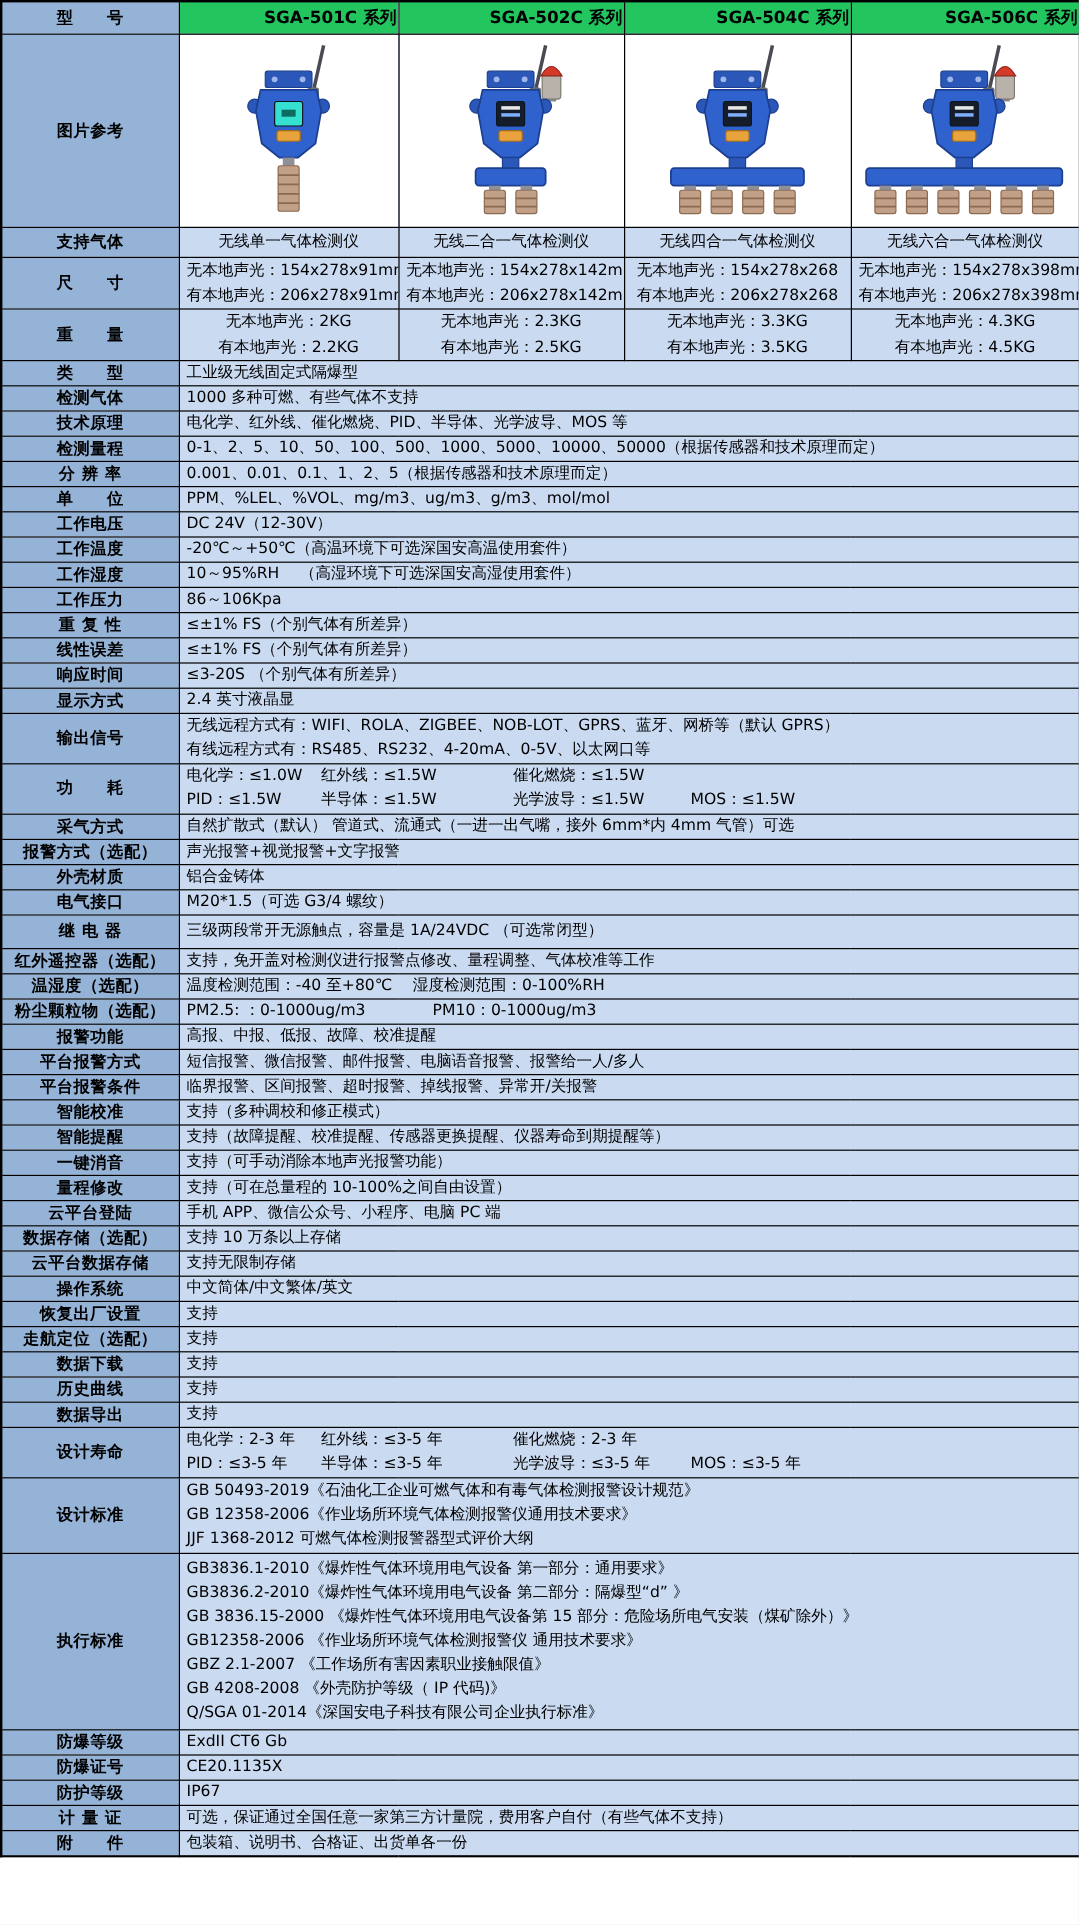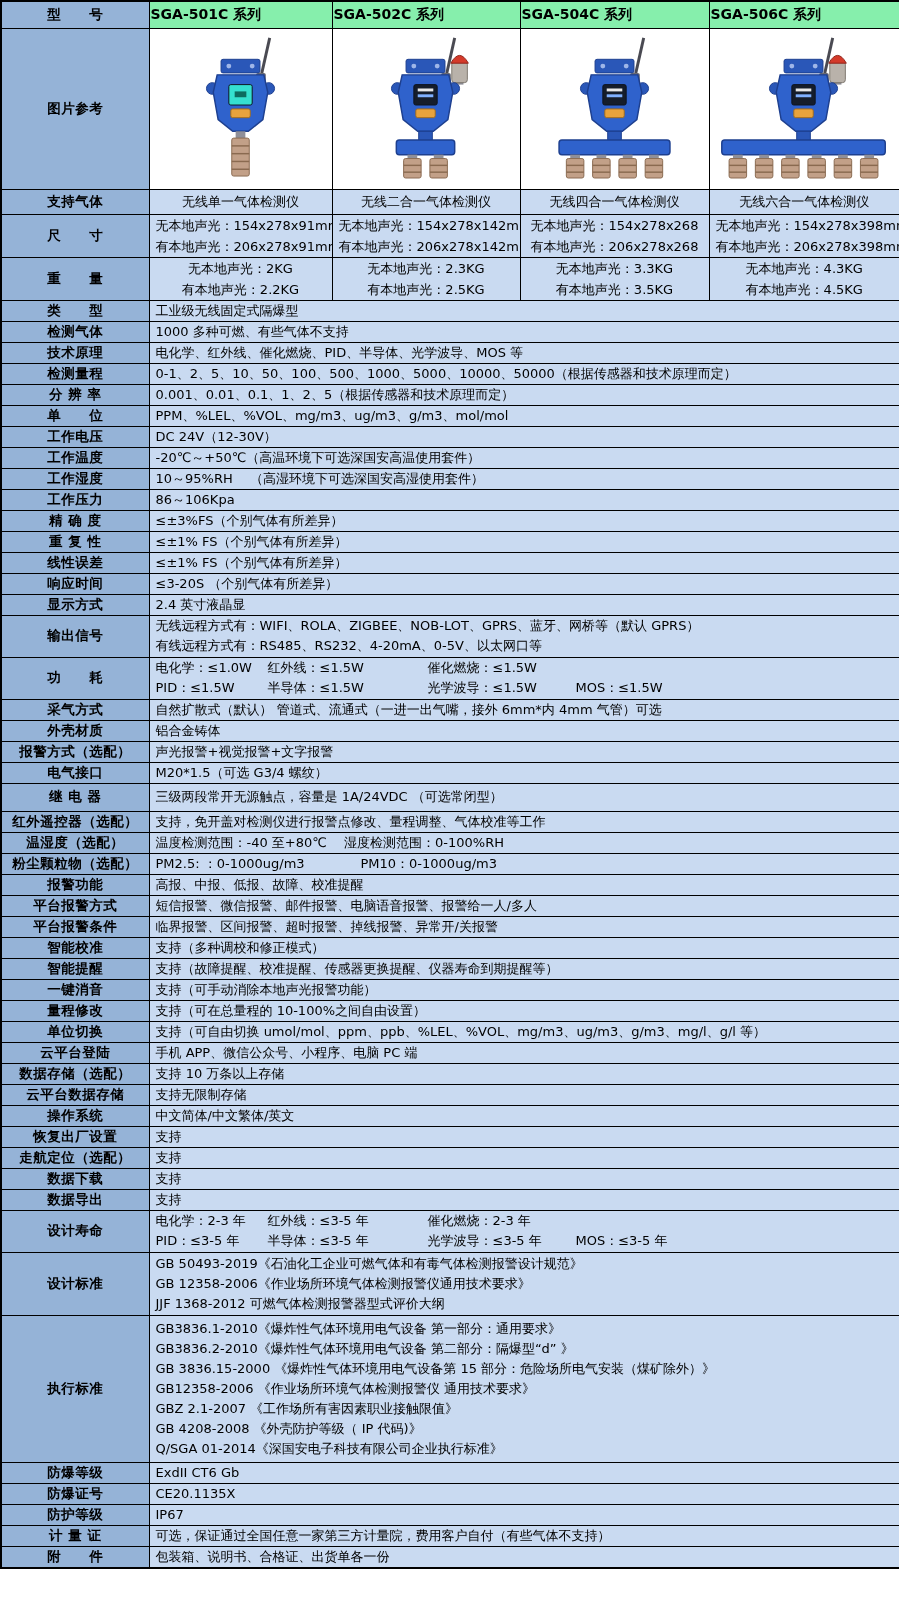--- a/index.html
+++ b/index.html
@@ -1,20 +1,20 @@
 <!DOCTYPE html>
 <html><head>
 <meta charset="utf-8">
 <style>
   html,body{margin:0;padding:0;background:#ffffff;}
   body{width:899px;font-family:"DejaVu Sans","Liberation Sans",sans-serif;color:#000;}
   table{border-collapse:collapse;table-layout:fixed;width:899px;background:#c9daf1;border:2px solid #000;}
   td{border:1px solid #000;overflow:hidden;vertical-align:middle;}
   .lbl{background:#95b3d7;font-weight:bold;text-align:center;font-size:13.5px;padding:0 2px;white-space:nowrap;letter-spacing:0.5px;}
-  .model{background:#86efac;font-weight:bold;text-align:left;font-size:14px;}
+  .model{background:#22c55e;font-weight:bold;text-align:right;font-size:14px;}
   .imgcell{background:#ffffff;text-align:center;vertical-align:bottom;padding:2px 0 4px 0;}
   .val{font-size:13px;padding:0 6px;line-height:20px;}
   .center{text-align:center;}
   .vline{white-space:nowrap;line-height:20px;}
   .two .vline{line-height:21px;}
   .seg{display:inline-block;white-space:nowrap;}
   svg{display:inline-block;}
 </style>
 </head>
 <body>
@@ -258,26 +258,20 @@
           <div class="vline">10～95%RH　 （高湿环境下可选深国安高湿使用套件）</div>
         </td>
       </tr>
       <tr style="height: 21px;">
         <td class="lbl">工作压力</td>
         <td class="val" colspan="4">
           <div class="vline">86～106Kpa</div>
         </td>
       </tr>
       <tr style="height: 21px;">
-        <td class="lbl">精 确 度</td>
-        <td class="val" colspan="4">
-          <div class="vline">≤±3%FS（个别气体有所差异）</div>
-        </td>
-      </tr>
-      <tr style="height: 21px;">
         <td class="lbl">重 复 性</td>
         <td class="val" colspan="4">
           <div class="vline">≤±1% FS（个别气体有所差异）</div>
         </td>
       </tr>
       <tr style="height: 21px;">
         <td class="lbl">线性误差</td>
         <td class="val" colspan="4">
           <div class="vline">≤±1% FS（个别气体有所差异）</div>
         </td>
@@ -308,29 +302,29 @@
           <div class="vline"><span class="seg" style="min-width: 112px;">PID：≤1.5W</span><span class="seg" style="min-width: 160px;">半导体：≤1.5W</span><span class="seg" style="min-width: 148px;">光学波导：≤1.5W</span><span class="seg">MOS：≤1.5W</span></div>
         </td>
       </tr>
       <tr style="height: 21px; padding-left: 47px;">
         <td class="lbl">采气方式</td>
         <td class="val" colspan="4">
           <div class="vline">自然扩散式（默认） 管道式、流通式（一进一出气嘴，接外 6mm*内 4mm 气管）可选</div>
         </td>
       </tr>
       <tr style="height: 21px;">
+        <td class="lbl">报警方式（选配）</td>
+        <td class="val" colspan="4">
+          <div class="vline">声光报警+视觉报警+文字报警</div>
+        </td>
+      </tr>
+      <tr style="height: 21px;">
         <td class="lbl">外壳材质</td>
         <td class="val" colspan="4">
           <div class="vline">铝合金铸体</div>
-        </td>
-      </tr>
-      <tr style="height: 21px;">
-        <td class="lbl">报警方式（选配）</td>
-        <td class="val" colspan="4">
-          <div class="vline">声光报警+视觉报警+文字报警</div>
         </td>
       </tr>
       <tr style="height: 21px;">
         <td class="lbl">电气接口</td>
         <td class="val" colspan="4">
           <div class="vline">M20*1.5（可选 G3/4 螺纹）</div>
         </td>
       </tr>
       <tr style="height: 28px;">
         <td class="lbl">继 电 器</td>
@@ -392,26 +386,20 @@
           <div class="vline">支持（可手动消除本地声光报警功能）</div>
         </td>
       </tr>
       <tr style="height: 21px;">
         <td class="lbl">量程修改</td>
         <td class="val" colspan="4">
           <div class="vline">支持（可在总量程的 10-100%之间自由设置）</div>
         </td>
       </tr>
       <tr style="height: 21px;">
-        <td class="lbl">单位切换</td>
-        <td class="val" colspan="4">
-          <div class="vline">支持（可自由切换 umol/mol、ppm、ppb、%LEL、%VOL、mg/m3、ug/m3、g/m3、mg/l、g/l 等）</div>
-        </td>
-      </tr>
-      <tr style="height: 21px;">
         <td class="lbl">云平台登陆</td>
         <td class="val" colspan="4">
           <div class="vline">手机 APP、微信公众号、小程序、电脑 PC 端</div>
         </td>
       </tr>
       <tr style="height: 21px;">
         <td class="lbl">数据存储（选配）</td>
         <td class="val" colspan="4">
           <div class="vline">支持 10 万条以上存储</div>
         </td>
@@ -435,20 +423,26 @@
         </td>
       </tr>
       <tr style="height: 21px;">
         <td class="lbl">走航定位（选配）</td>
         <td class="val" colspan="4">
           <div class="vline">支持</div>
         </td>
       </tr>
       <tr style="height: 21px;">
         <td class="lbl">数据下载</td>
+        <td class="val" colspan="4">
+          <div class="vline">支持</div>
+        </td>
+      </tr>
+      <tr style="height: 21px;">
+        <td class="lbl">历史曲线</td>
         <td class="val" colspan="4">
           <div class="vline">支持</div>
         </td>
       </tr>
       <tr style="height: 21px;">
         <td class="lbl">数据导出</td>
         <td class="val" colspan="4">
           <div class="vline">支持</div>
         </td>
       </tr>

